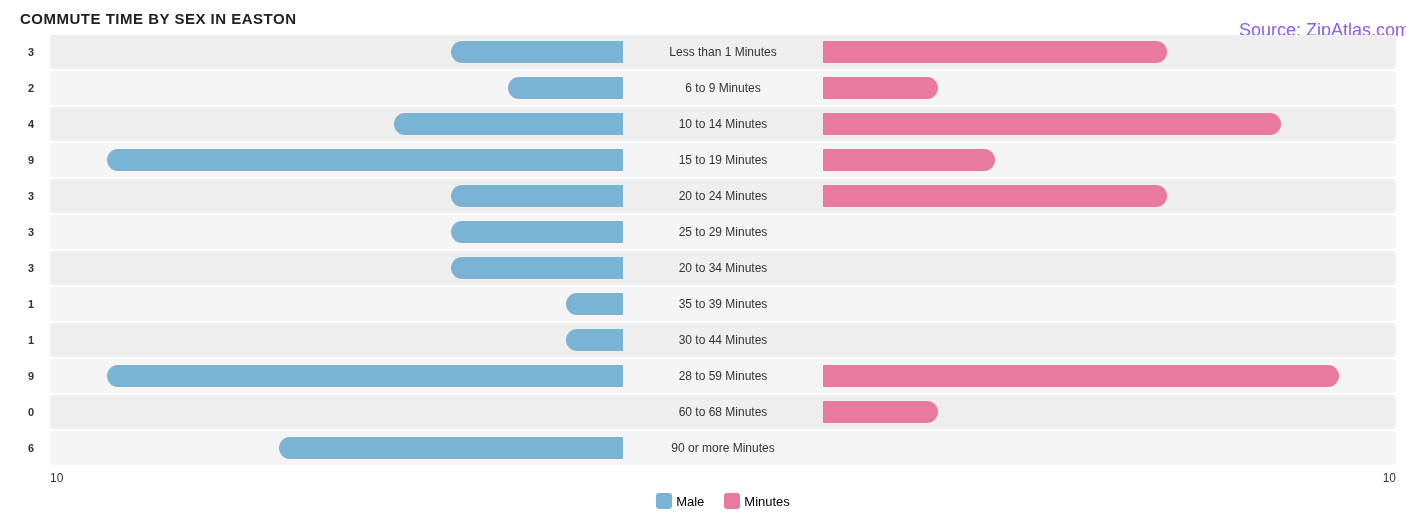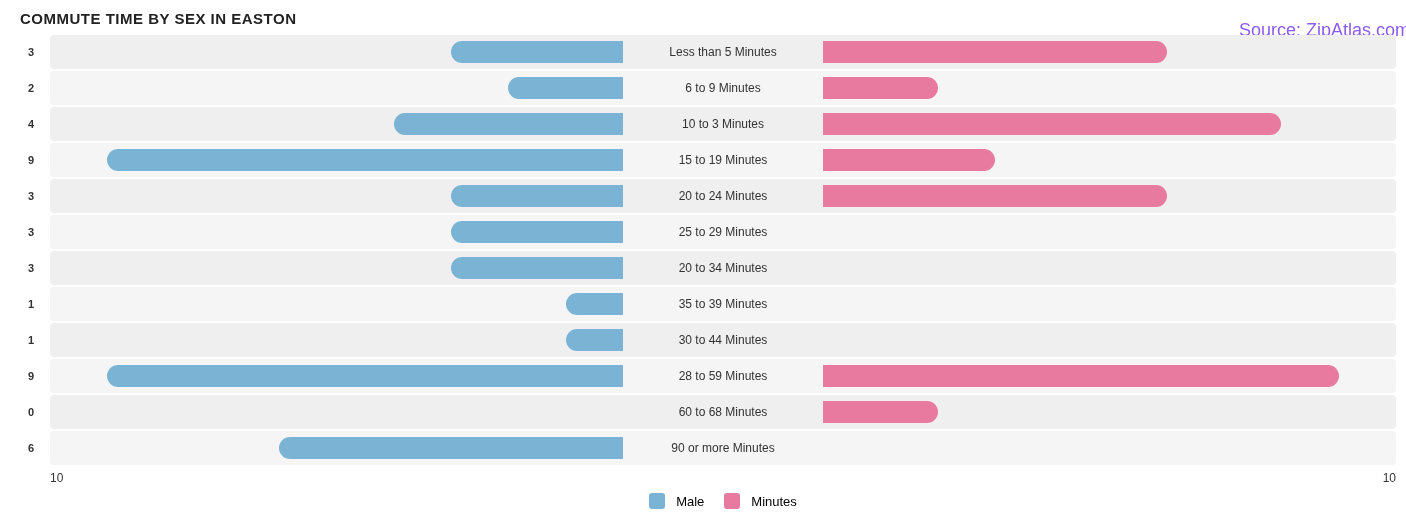--- a/index.html
+++ b/index.html
@@ -109,21 +109,21 @@
       display: flex;
       justify-content: center;
       align-items: center;
       gap: 20px;
       margin-top: 4px;
       font-size: 13px;
     }
     .legend-item {
       display: flex;
       align-items: center;
-      gap: 11px;
+      gap: 4px;
     }
     .legend-box {
       width: 16px;
       height: 16px;
       border-radius: 3px;
     }
     .legend-male { background: #7ab3d4; }
     .legend-female { background: #e87aa0; }
   </style>
 </head>
@@ -136,21 +136,21 @@
   <div class="chart-area" id="chart-area">
 
   <div class="row">
       <div class="bar-container">
         <div class="left-section">
           <div style="position:relative; display:flex; align-items:center; width:100%; justify-content:flex-end;">
             <span class="value-left">3</span>
             <div class="bar-male" style="width:30%;"></div>
           </div>
         </div>
-        <div class="label-section">Less than 5 Minutes</div>
+        <div class="label-section">Less than 1 Minutes</div>
         <div class="right-section">
           <div style="position:relative; display:flex; align-items:center; width:100%; justify-content:flex-start;">
             <div class="bar-female" style="width:60%;"></div>
 
           </div>
         </div>
       </div>
     </div>
       <div class="row">
       <div class="bar-container">
@@ -170,21 +170,21 @@
       </div>
     </div>
       <div class="row">
       <div class="bar-container">
         <div class="left-section">
           <div style="position:relative; display:flex; align-items:center; width:100%; justify-content:flex-end;">
             <span class="value-left">4</span>
             <div class="bar-male" style="width:40%;"></div>
           </div>
         </div>
-        <div class="label-section">10 to 3 Minutes</div>
+        <div class="label-section">10 to 14 Minutes</div>
         <div class="right-section">
           <div style="position:relative; display:flex; align-items:center; width:100%; justify-content:flex-start;">
             <div class="bar-female" style="width:80%;"></div>
 
           </div>
         </div>
       </div>
     </div>
       <div class="row">
       <div class="bar-container">

